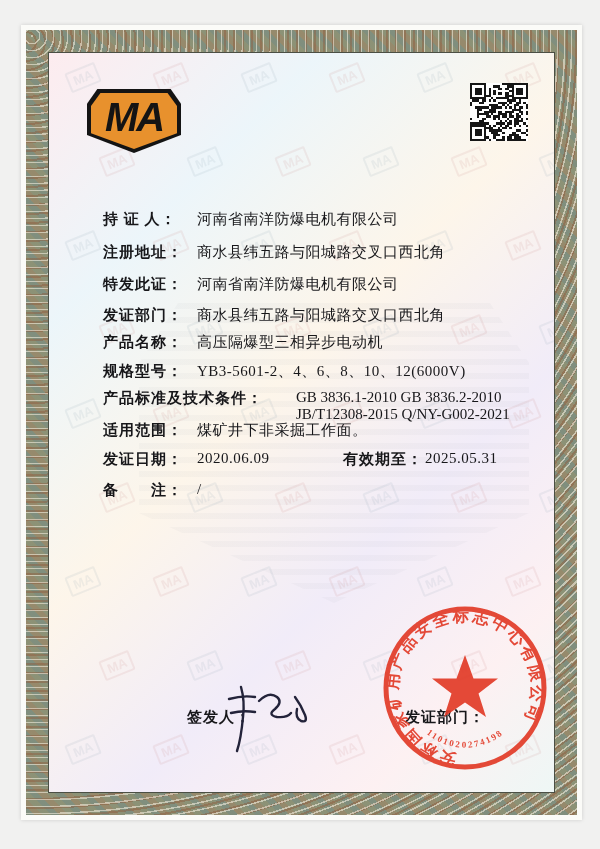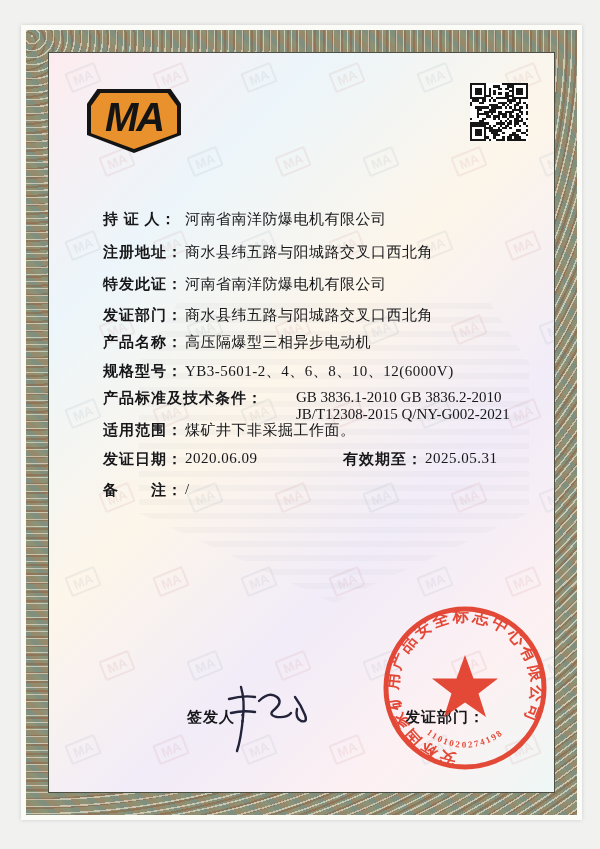--- a/index.html
+++ b/index.html
@@ -59,21 +59,21 @@
     font-size:16px;color:#1a1a1c;letter-spacing:1px;}
   .cert-no b{font-weight:bold;}
   .qr{position:absolute;right:26px;top:30px;width:58px;height:58px;background:#fff;
     display:grid;grid-template-columns:repeat(25,1fr);grid-template-rows:repeat(25,1fr);}
   .qr div{background:#fff;} .qr div.on{background:#161616;}
   .title{position:absolute;left:0;top:100px;width:100%;text-align:center;
     font-size:31px;font-weight:bold;color:#111114;letter-spacing:5px;}
   
   .row{position:absolute;left:0;width:100%;font-size:15px;color:#17171a;}
   .row .lb{position:absolute;left:54px;font-weight:bold;letter-spacing:1px;white-space:nowrap;}
-  .row .val{position:absolute;left:136px;font-family:"Liberation Serif",serif;letter-spacing:.5px;white-space:nowrap;}
+  .row .val{position:absolute;left:148px;font-family:"Liberation Serif",serif;letter-spacing:.5px;white-space:nowrap;}
   .row .val2{position:absolute;left:247px;width:268px;white-space:normal;letter-spacing:0;}
   .row .lb2{position:absolute;left:294px;font-weight:bold;letter-spacing:1px;}
   .row .valB{position:absolute;left:376px;}
   .para{position:absolute;left:32px;top:500px;width:452px;font-size:13.5px;line-height:20px;
     color:#17171a;text-indent:2em;letter-spacing:.3px;text-align:justify;}
   
   .shield{position:absolute;left:44px;top:610px;width:86px;height:96px;}
   .signer{position:absolute;left:138px;top:655px;font-size:15px;font-weight:bold;color:#17171a;letter-spacing:1px;}
   .dept{position:absolute;left:356px;top:655px;font-size:15px;font-weight:bold;color:#17171a;letter-spacing:1px;}
   .sig{position:absolute;left:172px;top:622px;width:100px;height:92px;}

